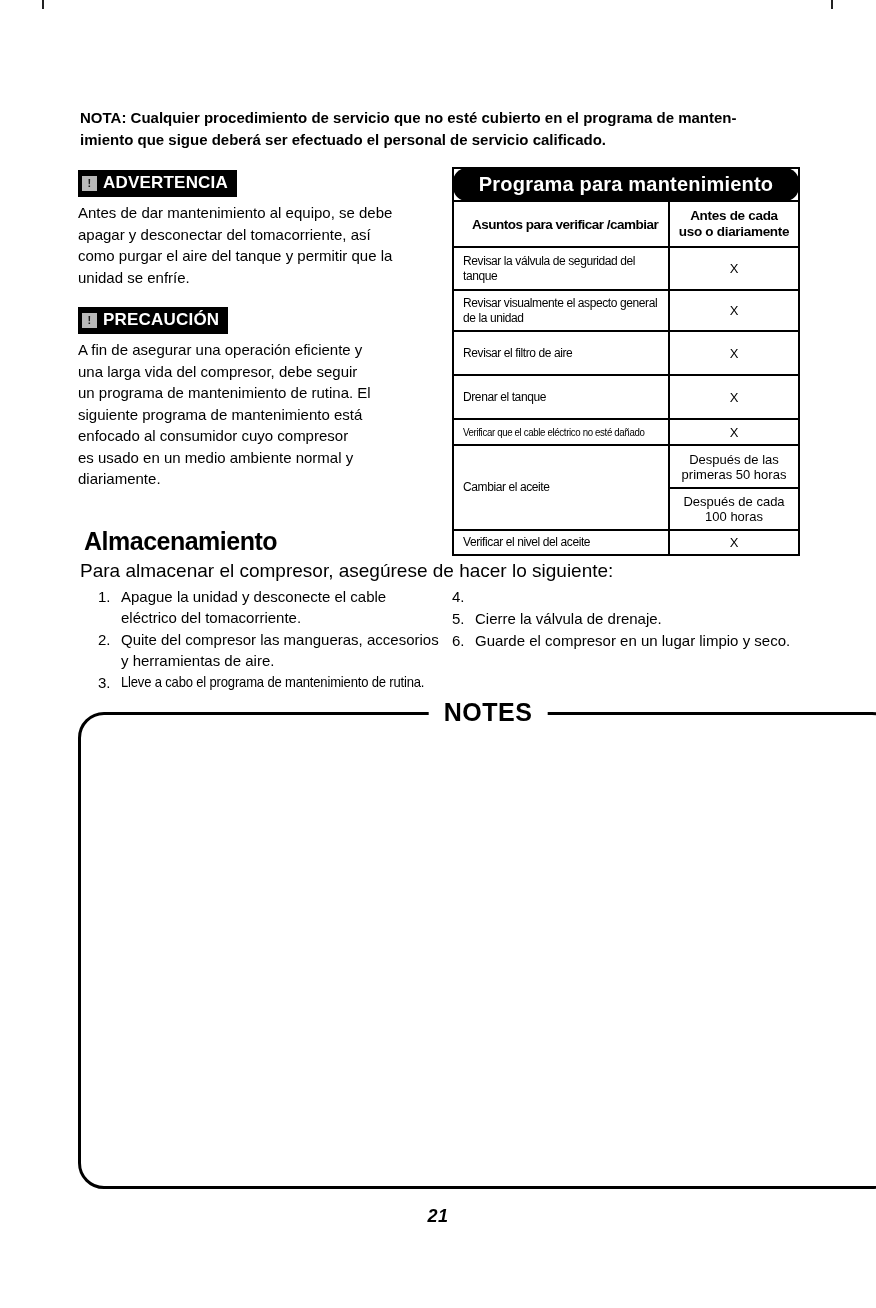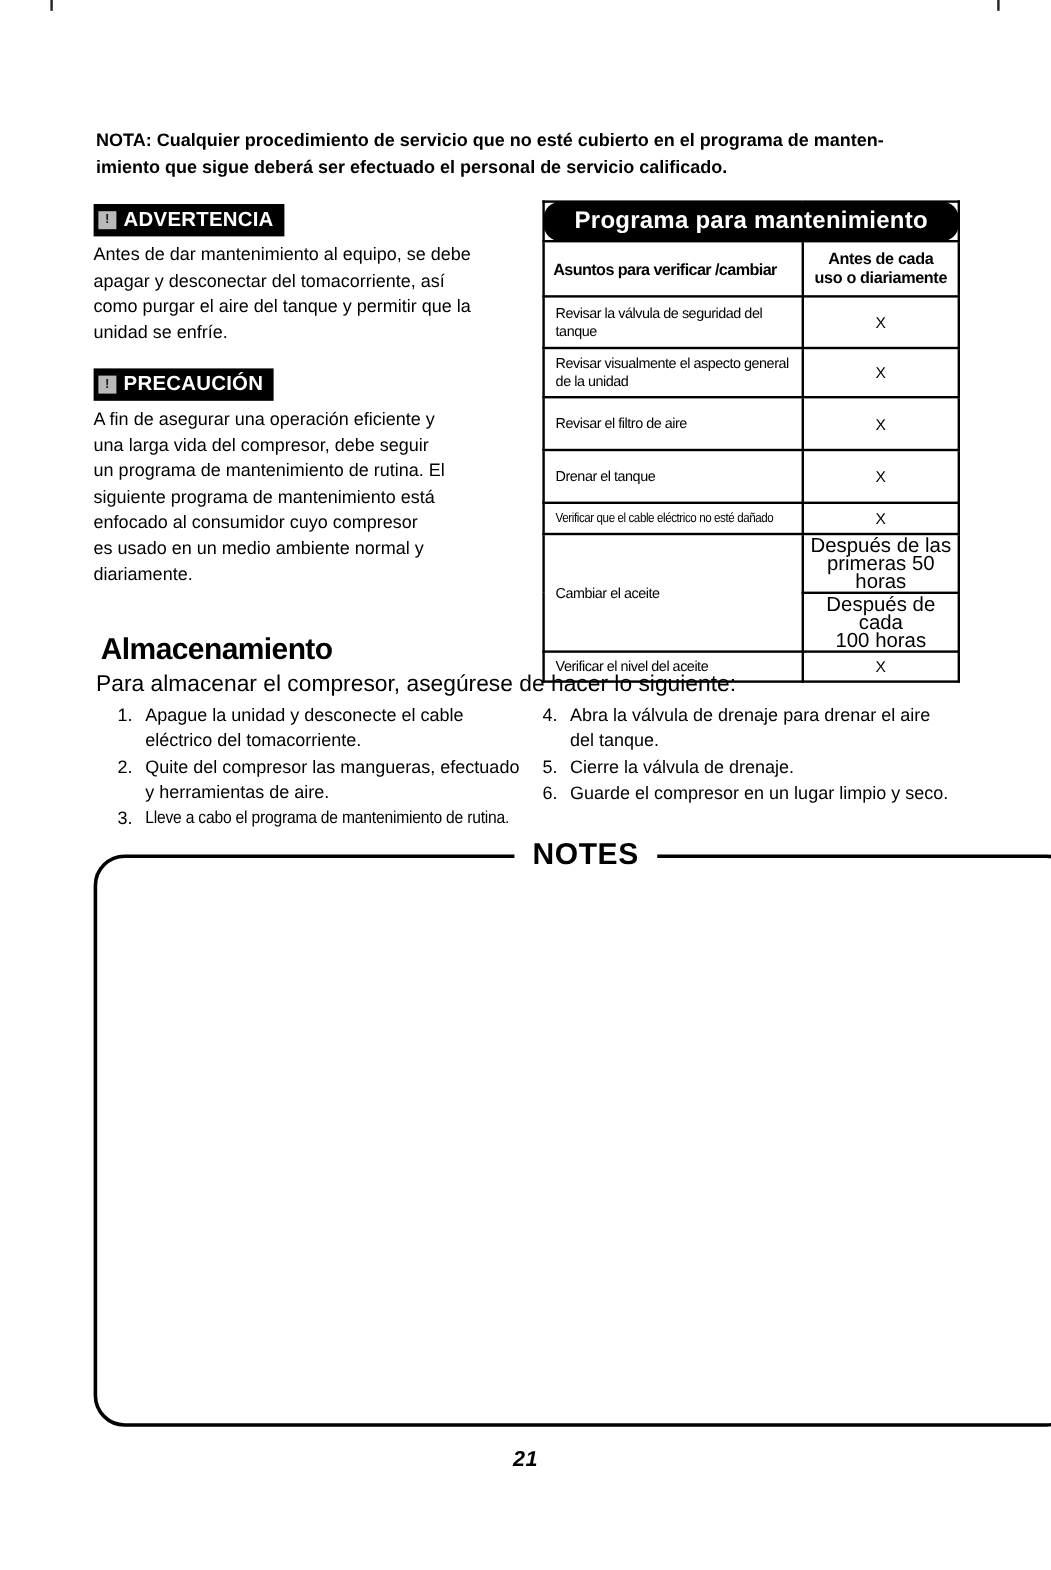--- a/index.html
+++ b/index.html
@@ -42,27 +42,27 @@
   .tbl-title {
     background:#000; color:#fff; text-align:center;
     font-weight:bold; font-size:20px; height:29px; letter-spacing:0.2px;border-radius:14px;
   }
   .col-item { width:216px; }
   .col-val  { width:130px; }
   td.item {
     font-size:12px; line-height:14.5px; padding:4px 4px 4px 9px;
     letter-spacing:-0.4px; white-space:pre-line;
   }
-  td.hdr-item { font-size:13.5px; font-weight:bold; letter-spacing:-0.5px; padding-left:7px; }
+  td.hdr-item { font-size:13.5px; font-weight:bold; letter-spacing:-0.5px; padding-left:18px; }
   td.hdr-val  {
     font-size:13.5px; font-weight:bold; text-align:center;
     line-height:16px; white-space:pre-line; letter-spacing:-0.3px;
   }
   td.val { text-align:center; font-size:13px; }
-  td.val-multi { text-align:center; font-size:17px; line-height:15px; white-space:pre-line; }
+  td.val-multi { text-align:center; font-size:13px; line-height:15px; white-space:pre-line; }
   .cond { display:inline-block; transform:scaleX(0.88); transform-origin:left center; white-space:nowrap; font-size:11px; }
   tr.rh46 { height:46px; } tr.rh43 { height:43px; } tr.rh41 { height:41px; }
   tr.rh28 { height:28px; } tr.rh27 { height:44px; } tr.rh26 { height:26px;padding-left:43px; }
   tr.rh42 { height:42px; } tr.rh25 { height:25px; }
 
   
   .h2 { position:absolute; left:84px; top:527px; font-size:25px; font-weight:bold; letter-spacing:-0.5px; }
   .storage-intro { position:absolute; left:80px; top:560px; font-size:19px; }
   .list { position:absolute; top:586px; font-size:15px; line-height:21px; }
   .list-left  { left:98px;  width:360px; }
@@ -180,34 +180,32 @@
   <div class="storage-intro">Para almacenar el compresor, asegúrese de hacer lo siguiente:</div>
 
   <div class="list list-left">
     <div class="li">
       <span class="num">1.</span>
       <span class="txt">Apague la unidad y desconecte el cable
 eléctrico del tomacorriente.</span>
     </div>
     <div class="li">
       <span class="num">2.</span>
-      <span class="txt">Quite del compresor las mangueras, efectuado
+      <span class="txt">Quite del compresor las mangueras, accesorios
 y herramientas de aire.</span>
     </div>
     <div class="li">
       <span class="num">3.</span>
       <span class="txt squeeze">Lleve a cabo el programa de mantenimiento de rutina.</span>
     </div>
   </div>
 
   <div class="list list-right">
     <div class="li">
       <span class="num">4.</span>
-      <span class="txt">Abra la válvula de drenaje para drenar el aire
-del tanque.</span>
     </div>
     <div class="li">
       <span class="num">5.</span>
       <span class="txt">Cierre la válvula de drenaje.</span>
     </div>
     <div class="li">
       <span class="num">6.</span>
       <span class="txt">Guarde el compresor en un lugar limpio y seco.</span>
     </div>
   </div>

